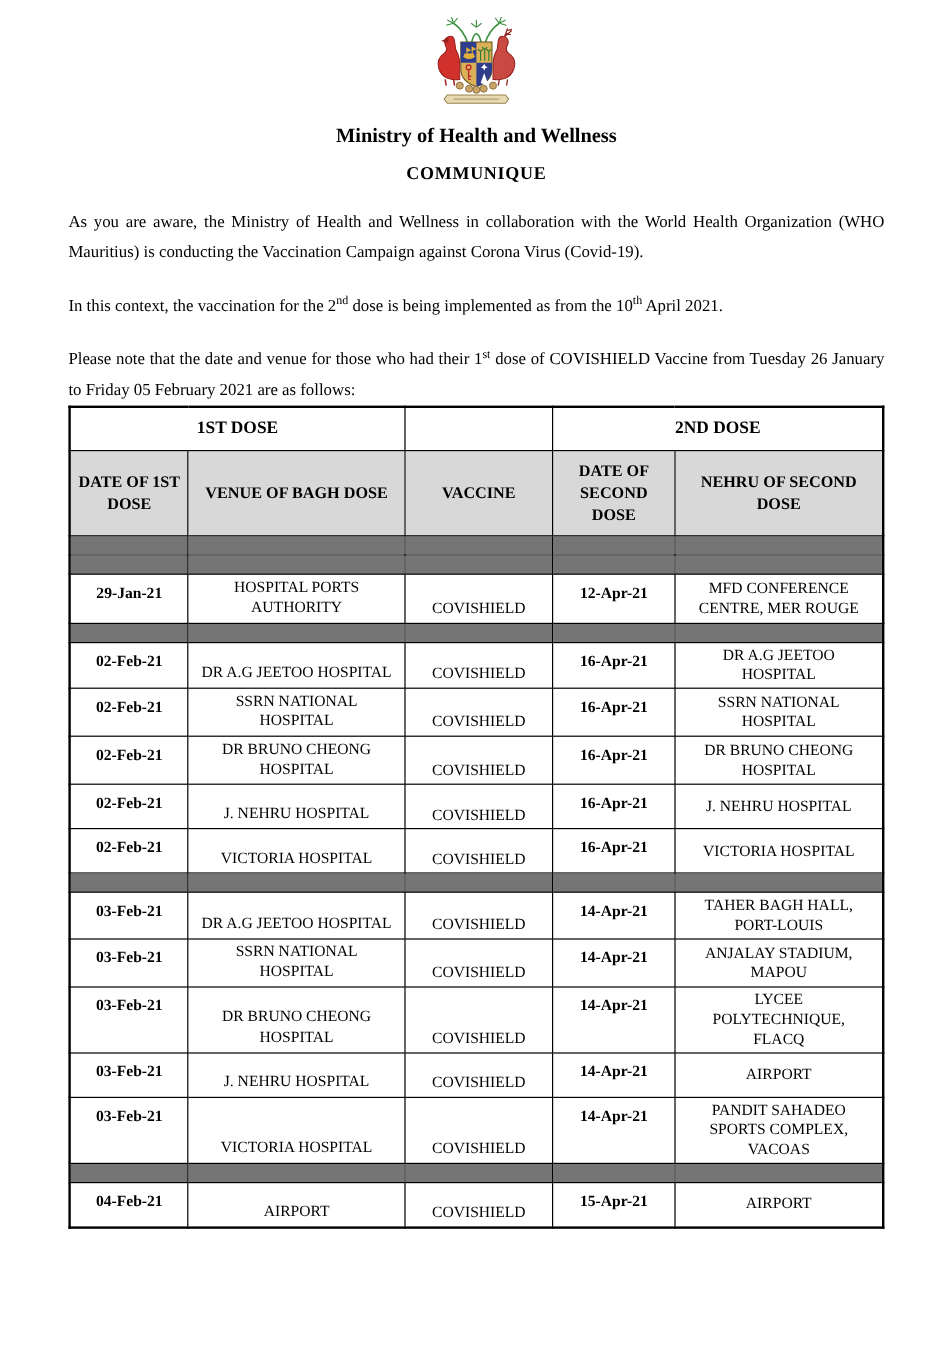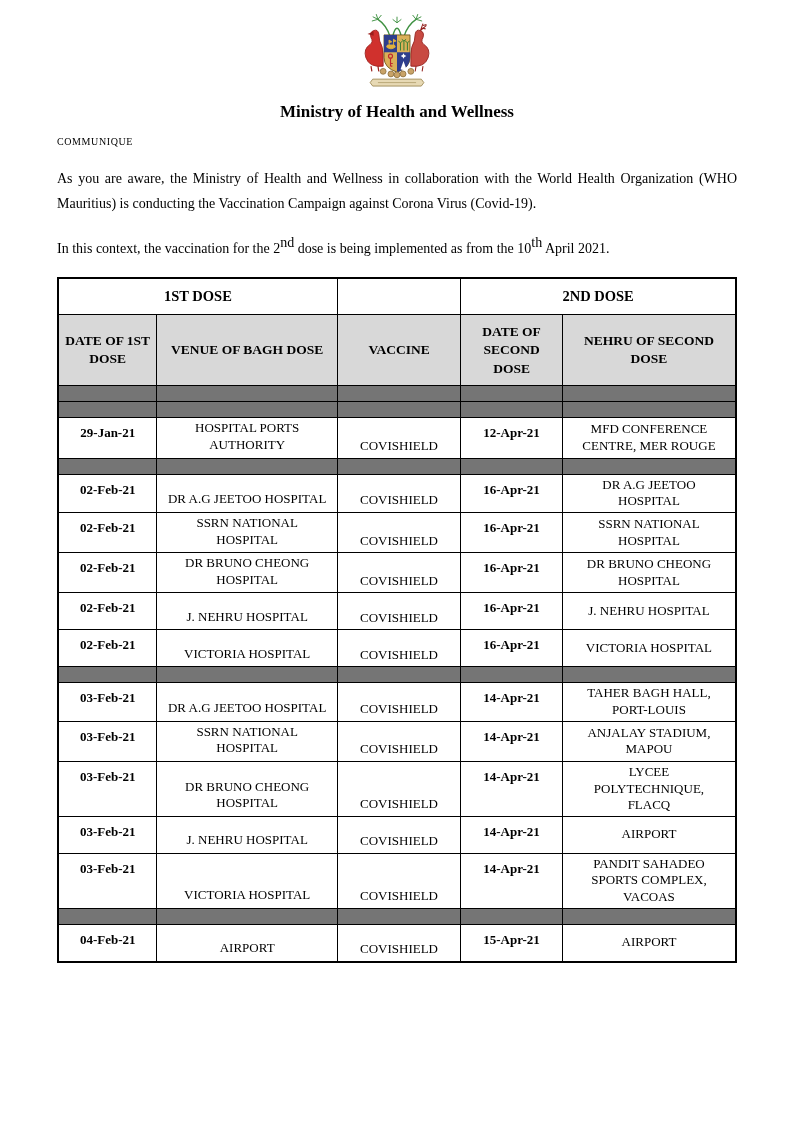--- a/index.html
+++ b/index.html
@@ -24,41 +24,40 @@
     text-align: center;
     margin: 0 auto 4px auto;
   }
   .doc-title {
     text-align: center;
     font-weight: bold;
     font-size: 17px;
     margin: 2px 0 0 0;
   }
   .doc-subtitle {
-    text-align: left;
-    font-weight: normal;
-    font-size: 10px;
+    text-align: center;
+    font-weight: bold;
+    font-size: 15px;
     letter-spacing: 0.6px;
     margin: 14px 0 0 0;
   }
   .para {
     font-size: 14px;
     line-height: 1.82;
     text-align: justify;
     margin: 19px 0 0 0;
   }
   .para sup {
-    font-size: 14px;
+    font-size: 10px;
     line-height: 0;
     margin-top: 44px;
   }
   
   table.vax {
     width: 680px;
-    margin-top: 16px;
     border-collapse: collapse;
     table-layout: fixed;
   }
   table.vax, table.vax th, table.vax td {
     border: 1.6px solid #000;
   }
   table.vax {
     border: 2.6px solid #000;
   }
   th, td {
@@ -186,20 +185,21 @@
     </svg>
   </div>
 
   <div class="doc-title">Ministry of Health and Wellness</div>
   <div class="doc-subtitle">COMMUNIQUE</div>
 
   <p class="para"><span>As you are aware, the Ministry of Health and Wellness in collaboration with the World Health Organization (WHO Mauritius) is conducting the Vaccination Campaign against Corona Virus (Covid-19).</span></p>
 
   <p class="para"><span>In this context, the vaccination for the 2</span><sup>nd</sup><span> dose is being implemented as from the 10</span><sup>th</sup><span> April 2021.</span></p>
 
+  <p class="para"><span>Please note that the date and venue for those who had their 1</span><sup>st</sup><span> dose of COVISHIELD Vaccine from Tuesday 26 January to Friday 05 February 2021 are as follows:</span></p>
 
   <table class="vax">
     <colgroup>
       <col style="width:14.6%">
       <col style="width:26.6%">
       <col style="width:18.2%">
       <col style="width:15.0%">
       <col style="width:25.6%">
     </colgroup>
     <thead>

